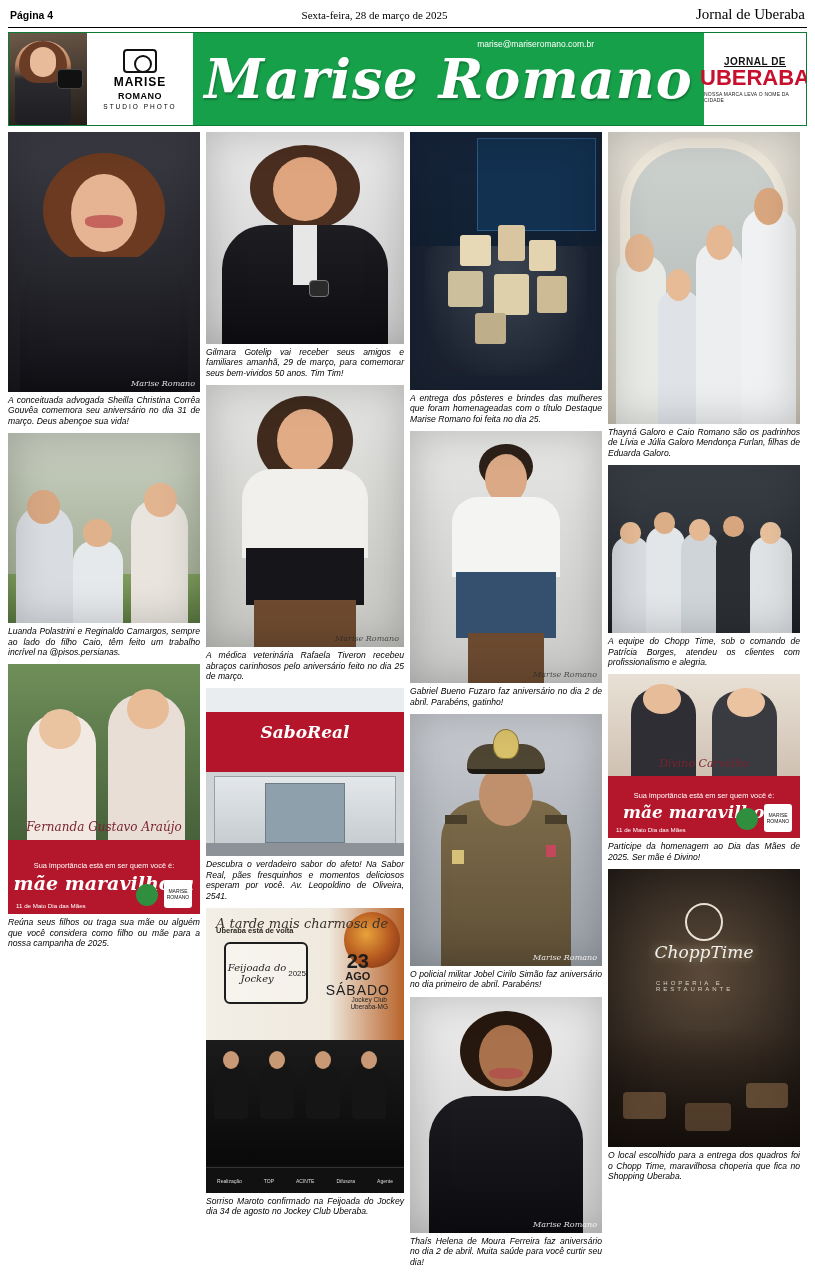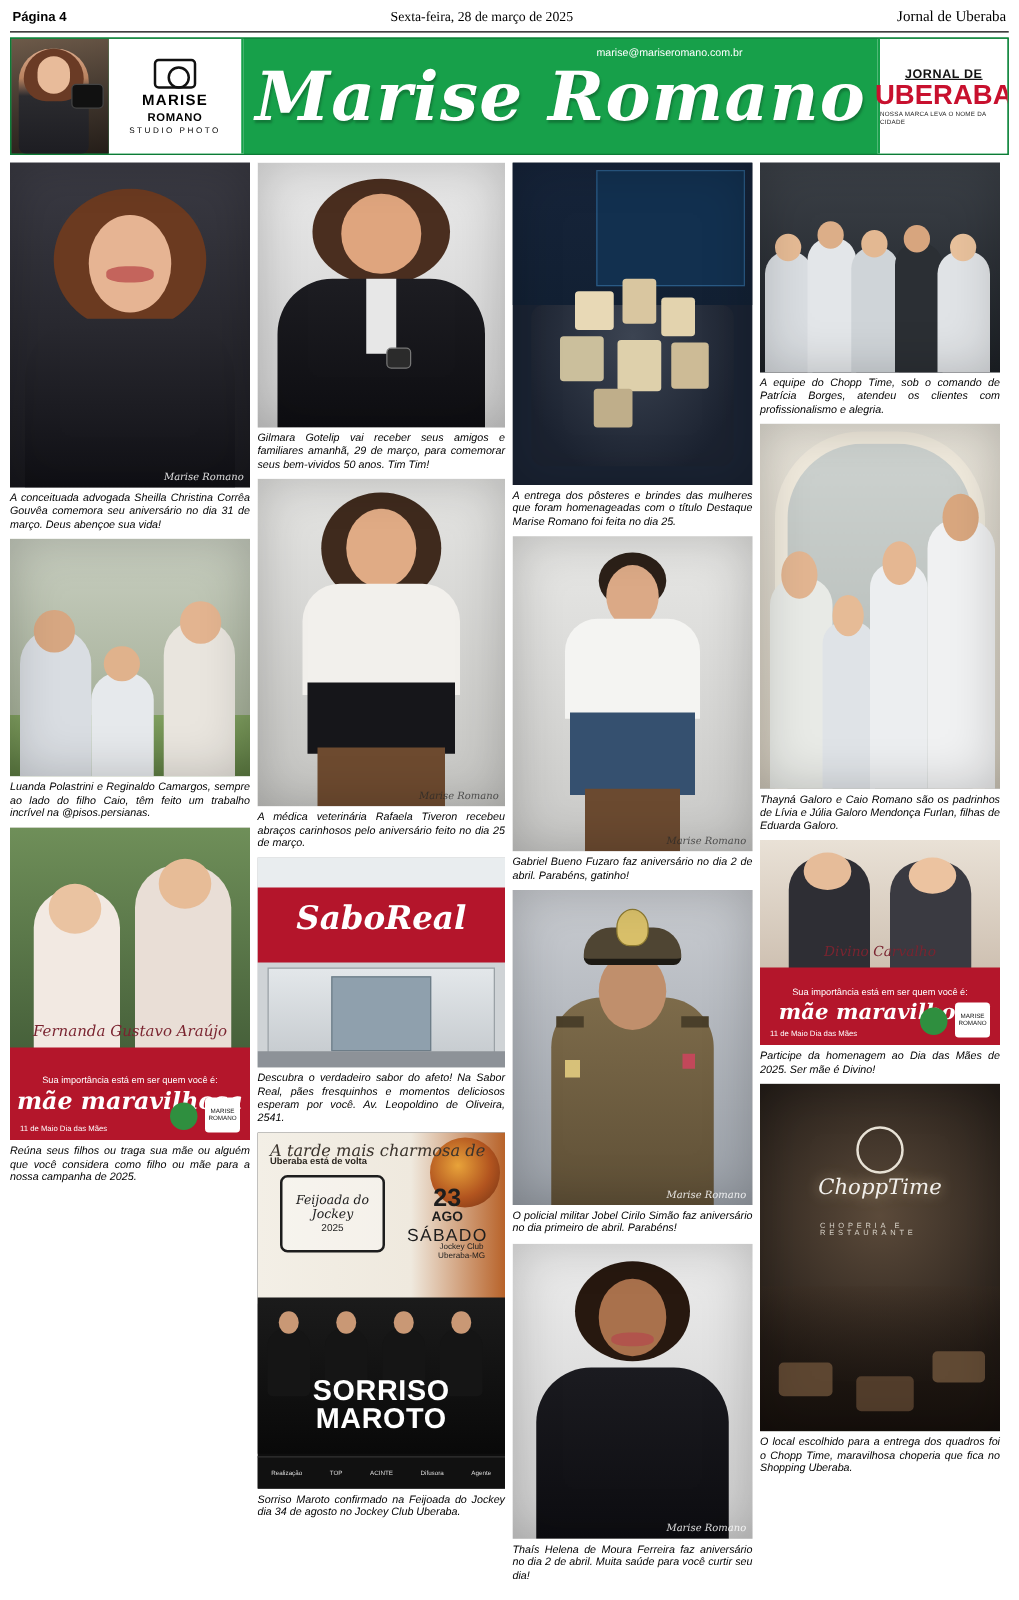--- a/index.html
+++ b/index.html
@@ -25,21 +25,21 @@
   .topbar {
     display: flex;
     justify-content: space-between;
     align-items: baseline;
     font-size: 11px;
     padding: 0 2px 4px 2px;
     border-bottom: 1.5px solid #000;
   }
   .topbar .left { font-weight: bold; font-family: "Liberation Sans", sans-serif; font-size: 10.5px;}
   .topbar .center { font-family: "Liberation Serif", serif; font-size: 11px; }
-  .topbar .right { font-family: "Liberation Serif", serif; font-size: 12px; }
+  .topbar .right { font-family: "Liberation Serif", serif; font-size: 15px; }
 
   
   .masthead {
     margin-top: 4px;
     height: 94px;
     display: flex;
     background: #17a04a;
     border: 1px solid #0d7a36;
     position: relative;
     overflow: hidden;
@@ -252,21 +252,21 @@
     position:absolute; left:10px; top:8px; font-family:"DejaVu Serif", serif;
     font-size:13px; font-style:italic; color:#3a332c;text-align:center;
   }
   .ad-feijo .l2 {
     position:absolute; left:10px; top:18px; font-family:"Liberation Sans", sans-serif;
     font-size:7.5px; font-weight:bold; color:#2b2620;
   }
   .ad-feijo .badge {
     position:absolute; left:18px; top:34px; width:84px; height:62px;
     border:2px solid #1d1d1d; border-radius:6px;
-    display:flex; flex-direction:column; align-items:center; justify-content:center;
+    display:flex; align-items:center; justify-content:center;
     font-family:"DejaVu Serif", serif; font-style:italic; font-size:10px; color:#1d1d1d;
     background: rgba(255,255,255,.35);
     line-height:11px; text-align:center;
   }
   .ad-feijo .date {
     position:absolute; right:14px; top:44px; text-align:center;
     font-family:"Liberation Sans", sans-serif; color:#1d1d1d;
   }
   .ad-feijo .date .d { font-size:20px; font-weight:bold; line-height:19px;}
   .ad-feijo .date .m { font-size:11px; font-weight:bold; line-height:11px;}
@@ -301,21 +301,21 @@
 
   .saboreal { position:absolute; inset:0; background:#cfd3d6; }
   .saboreal .sky2 { position:absolute; left:0; right:0; top:0; height:16%; background:#e9edef;}
   .saboreal .band {
     position:absolute; left:0; right:0; top:14%; height:36%;
     background:#b4152b;
   }
   .saboreal .logo {
     position:absolute; left:0; right:0; top:20%;
     text-align:center; color:#fff;
-    font-family:"DejaVu Serif", serif; font-style:italic; font-weight:bold; font-size:26px;
+    font-family:"DejaVu Serif", serif; font-style:italic; font-weight:bold; font-size:17px;
   }
   .saboreal .store {
     position:absolute; left:4%; right:4%; top:52%; bottom:6%;
     background: linear-gradient(180deg,#e3e7ea 0%, #c7ccd0 100%);
     border:1px solid #9aa1a6;
   }
   .saboreal .door {
     position:absolute; left:30%; top:56%; width:40%; bottom:8%;
     background:#8fa0ad; border:1px solid #6d7d88;
   }
@@ -567,21 +567,20 @@
               </div>
             <div class="guy" style="left:54px;">
                 <div class="guyhead" style="left:9px;top:-14px;"></div>
               </div>
             <div class="guy" style="left:100px;">
                 <div class="guyhead" style="left:9px;top:-14px;"></div>
               </div>
             <div class="guy" style="left:146px;">
                 <div class="guyhead" style="left:9px;top:-14px;"></div>
               </div>
-            <div class="sm">SORRISO MAROTO</div>
             <div class="sponsors">
               <span>Realização</span>
               <span>TOP</span>
               <span>ACINTE</span>
               <span>Difusora</span>
               <span>Agente</span>
             </div>
           </div>
         </div>
         <div class="cap">Sorriso Maroto confirmado na Feijoada do Jockey dia 34 de agosto no Jockey Club Uberaba.</div>
@@ -647,57 +646,57 @@
           <div style="position:absolute;left:10%;right:10%;top:42%;bottom:0;border-radius:44px 44px 0 0;background:linear-gradient(180deg,#1b1b20 0%,#0d0d11 100%);"></div>
           <div style="position:absolute;left:41%;top:30%;width:18%;height:5%;border-radius:40%;background:#b1544c;"></div>
           <div class="vign"></div>
           <div class="sig">Marise Romano</div>
         </div>
         <div class="cap">Thaís Helena de Moura Ferreira faz aniversário no dia 2 de abril. Muita saúde para você curtir seu dia!</div>
       </div>
     </div>
 
     <div class="col">
+
+      <div class="item">
+        <div class="photo" style="height:292px;">
+          <div class="family">
+            <div class="arch"></div>
+            <div style="position:absolute;left:4%;bottom:0;width:26%;height:58%;border-radius:22px 22px 0 0;background:#e8eae6;"></div>
+            <div style="position:absolute;left:9%;bottom:52%;width:15%;height:13%;border-radius:50%;background:#e2b591;"></div>
+            <div style="position:absolute;left:26%;bottom:0;width:22%;height:46%;border-radius:18px 18px 0 0;background:#dfe3e7;"></div>
+            <div style="position:absolute;left:30%;bottom:42%;width:13%;height:11%;border-radius:50%;background:#e6bb96;"></div>
+            <div style="position:absolute;left:46%;bottom:0;width:24%;height:62%;border-radius:20px 20px 0 0;background:#eceef0;"></div>
+            <div style="position:absolute;left:51%;bottom:56%;width:14%;height:12%;border-radius:50%;background:#e5b792;"></div>
+            <div style="position:absolute;right:2%;bottom:0;width:28%;height:74%;border-radius:24px 24px 0 0;background:#f0f1f2;"></div>
+            <div style="position:absolute;right:9%;bottom:68%;width:15%;height:13%;border-radius:50%;background:#d9a77f;"></div>
+            <div class="vign"></div>
+          </div>
+        </div>
+        <div class="cap">Thayná Galoro e Caio Romano são os padrinhos de Lívia e Júlia Galoro Mendonça Furlan, filhas de Eduarda Galoro.</div>
+      </div>
 
       <div class="item">
         <div class="photo" style="height:168px;">
           <div class="team">
             <div class="wall"></div>
             <div class="p" style="left:2%;width:20%;height:58%;background:#d9dde1;"></div>
             <div class="p" style="left:20%;width:20%;height:64%;background:#e3e6e9;"></div>
             <div class="p" style="left:38%;width:20%;height:60%;background:#cfd4d8;"></div>
             <div class="p" style="left:56%;width:20%;height:62%;background:#2b2f34;"></div>
             <div class="p" style="left:74%;width:22%;height:58%;background:#e0e3e6;"></div>
             <div style="position:absolute;left:6%;top:34%;width:11%;height:13%;border-radius:50%;background:#e6bb95;"></div>
             <div style="position:absolute;left:24%;top:28%;width:11%;height:13%;border-radius:50%;background:#dcae88;"></div>
             <div style="position:absolute;left:42%;top:32%;width:11%;height:13%;border-radius:50%;background:#e3b892;"></div>
             <div style="position:absolute;left:60%;top:30%;width:11%;height:13%;border-radius:50%;background:#d7a57e;"></div>
             <div style="position:absolute;left:79%;top:34%;width:11%;height:13%;border-radius:50%;background:#e8c19c;"></div>
             <div class="vign"></div>
           </div>
         </div>
         <div class="cap">A equipe do Chopp Time, sob o comando de Patrícia Borges, atendeu os clientes com profissionalismo e alegria.</div>
-      </div>
-
-      <div class="item">
-        <div class="photo" style="height:292px;">
-          <div class="family">
-            <div class="arch"></div>
-            <div style="position:absolute;left:4%;bottom:0;width:26%;height:58%;border-radius:22px 22px 0 0;background:#e8eae6;"></div>
-            <div style="position:absolute;left:9%;bottom:52%;width:15%;height:13%;border-radius:50%;background:#e2b591;"></div>
-            <div style="position:absolute;left:26%;bottom:0;width:22%;height:46%;border-radius:18px 18px 0 0;background:#dfe3e7;"></div>
-            <div style="position:absolute;left:30%;bottom:42%;width:13%;height:11%;border-radius:50%;background:#e6bb96;"></div>
-            <div style="position:absolute;left:46%;bottom:0;width:24%;height:62%;border-radius:20px 20px 0 0;background:#eceef0;"></div>
-            <div style="position:absolute;left:51%;bottom:56%;width:14%;height:12%;border-radius:50%;background:#e5b792;"></div>
-            <div style="position:absolute;right:2%;bottom:0;width:28%;height:74%;border-radius:24px 24px 0 0;background:#f0f1f2;"></div>
-            <div style="position:absolute;right:9%;bottom:68%;width:15%;height:13%;border-radius:50%;background:#d9a77f;"></div>
-            <div class="vign"></div>
-          </div>
-        </div>
-        <div class="cap">Thayná Galoro e Caio Romano são os padrinhos de Lívia e Júlia Galoro Mendonça Furlan, filhas de Eduarda Galoro.</div>
       </div>
 
       <div class="item">
         <div class="photo" style="height:164px;">
           <div class="ad-mae">
             <div style="position:absolute;left:0;right:0;top:0;height:66%;background:linear-gradient(180deg,#e9e1d6 0%,#cdbfb0 100%);"></div>
             <div style="position:absolute;left:12%;bottom:36%;width:34%;height:56%;border-radius:26px 26px 0 0;background:#2e2e34;"></div>
             <div style="position:absolute;left:18%;bottom:76%;width:20%;height:18%;border-radius:50%;background:#e6bc99;"></div>
             <div style="position:absolute;right:12%;bottom:36%;width:34%;height:54%;border-radius:26px 26px 0 0;background:#3a3a41;"></div>
             <div style="position:absolute;right:18%;bottom:74%;width:20%;height:18%;border-radius:50%;background:#ecc3a0;"></div>

